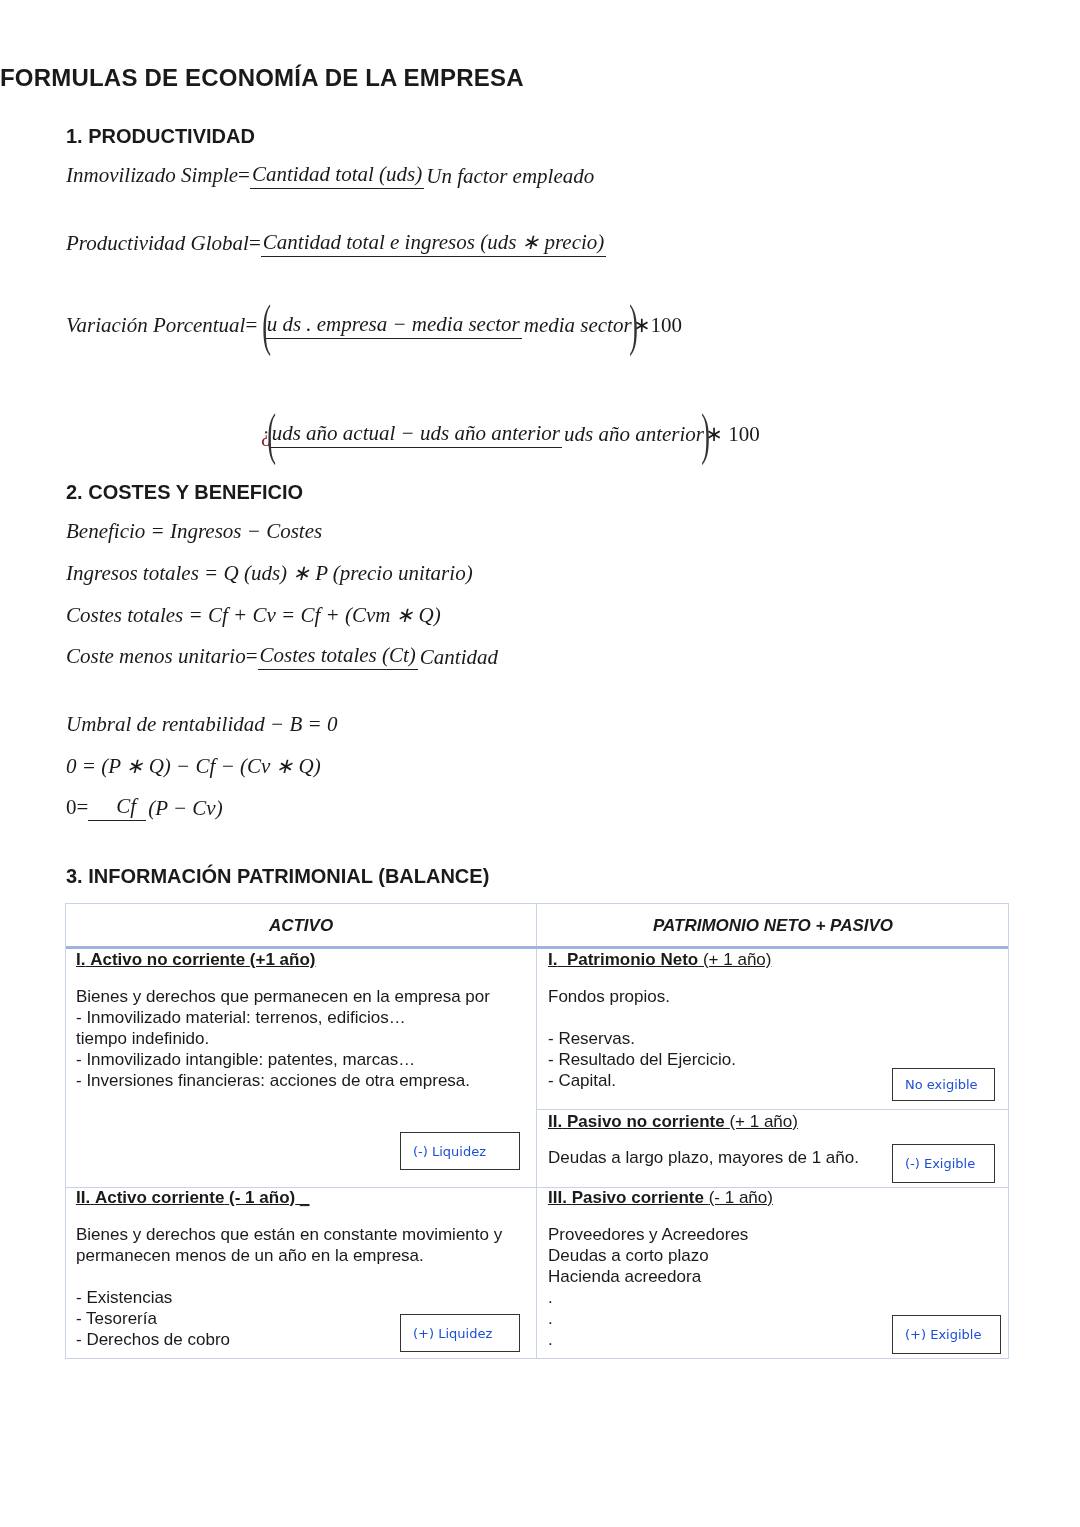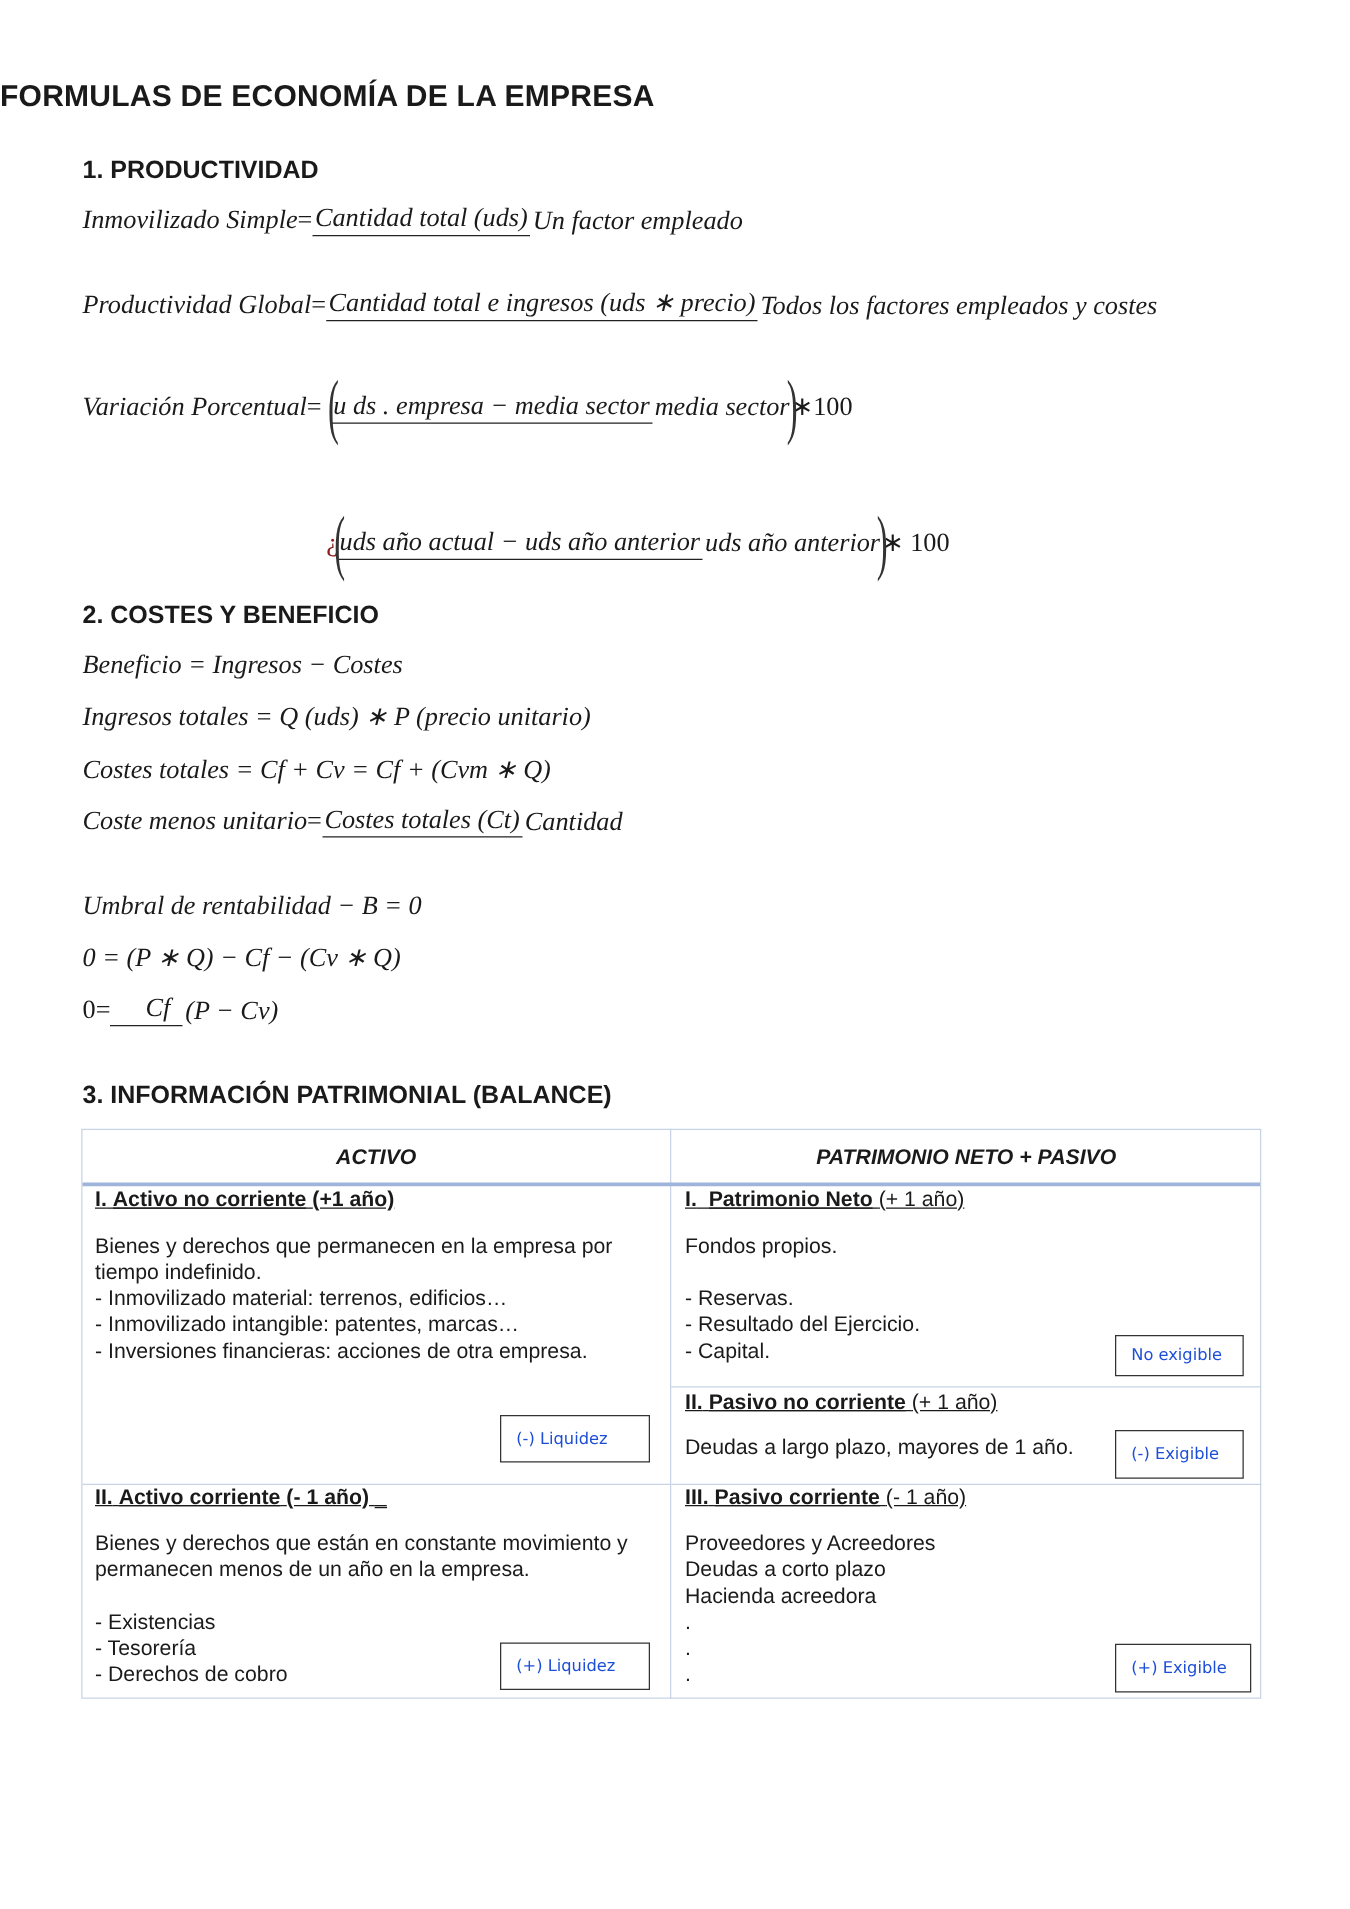--- a/index.html
+++ b/index.html
@@ -62,21 +62,20 @@
     <span class="num">Cantidad total (uds)</span>
     <span class="den">Un factor empleado</span>
   </span>
 </div>
 
 <div class="abs math row" style="left:66px; top:230px;">
   <span>Productividad Global</span>
     <span class="upright">=</span>
   <span class="frac">
     <span class="num">Cantidad total e ingresos (uds ∗ precio)</span>
-    <span class="den">Todos los factores empleados y costes</span>
   </span>
 </div>
 
 <div class="abs math row" style="left:66px; top:296px;">
   <span>Variación Porcentual</span>
     <span class="upright">=</span>
   <span class="paren">(</span>
   <span class="frac" style="margin-left:-12px;">
     <span class="num">u ds . empresa − media sector</span>
     <span class="den">media sector</span>
@@ -132,22 +131,22 @@
 <div class="abs th" style="left:66px; width:470px; top:916px;">ACTIVO</div>
 <div class="abs th" style="left:537px; width:472px; top:916px;">PATRIMONIO NETO + PASIVO</div>
 
 <div class="abs sec-title" style="left:76px; top:950px;">
   <b>I.</b>
   <u>Activo no corriente</u>
   <b>(+1 año)</b>
 </div>
 <div class="abs cell-text" style="left:76px; top:986px;">
   <div>Bienes y derechos que permanecen en la empresa por</div>
+  <div>- Inmovilizado material: terrenos, edificios…</div>
   <div>tiempo indefinido.</div>
-  <div>- Inmovilizado material: terrenos, edificios…</div>
   <div>- Inmovilizado intangible: patentes, marcas…</div>
   <div>- Inversiones financieras: acciones de otra empresa.</div>
 </div>
 <div class="abs tag" style="left:400px; top:1132px; width:120px; height:38px;">(-) Liquidez</div>
 
 <div class="abs hline" style="left:66px; top:1187px; width:470px;"></div>
 
 <div class="abs sec-title" style="left:76px; top:1188px;">
   <b>II.</b>
   <u>Activo corriente</u>

